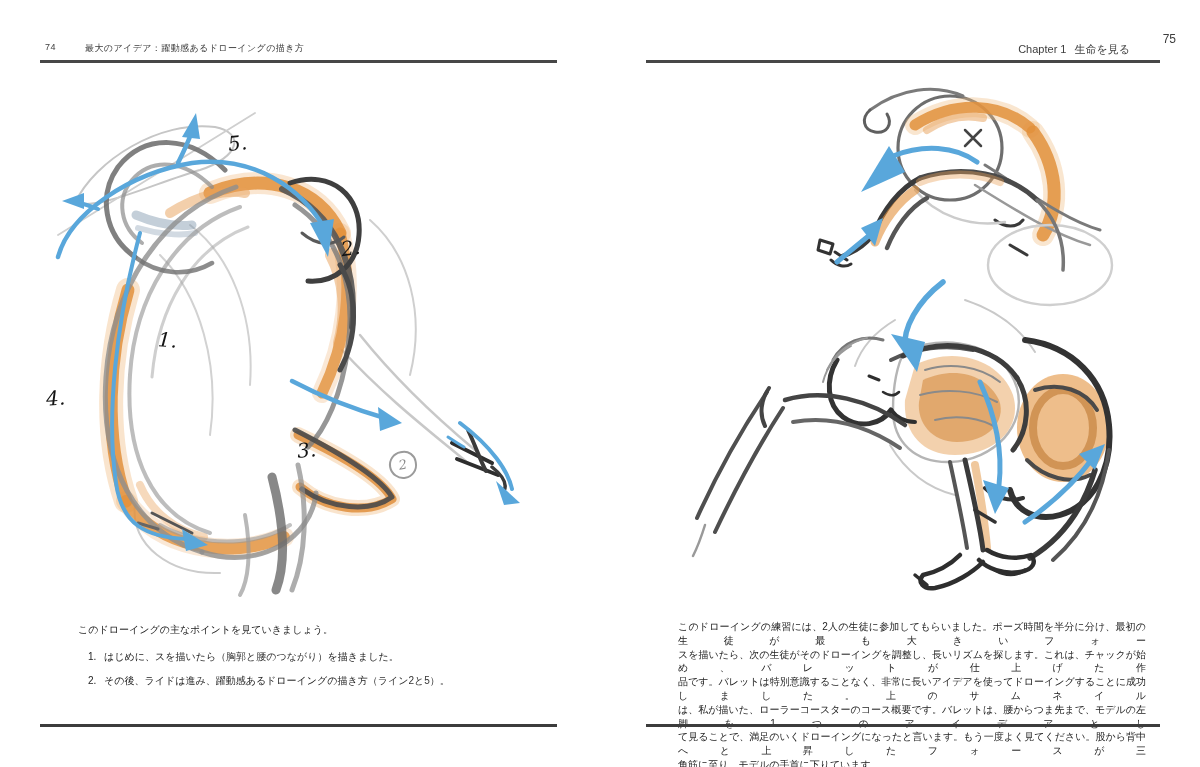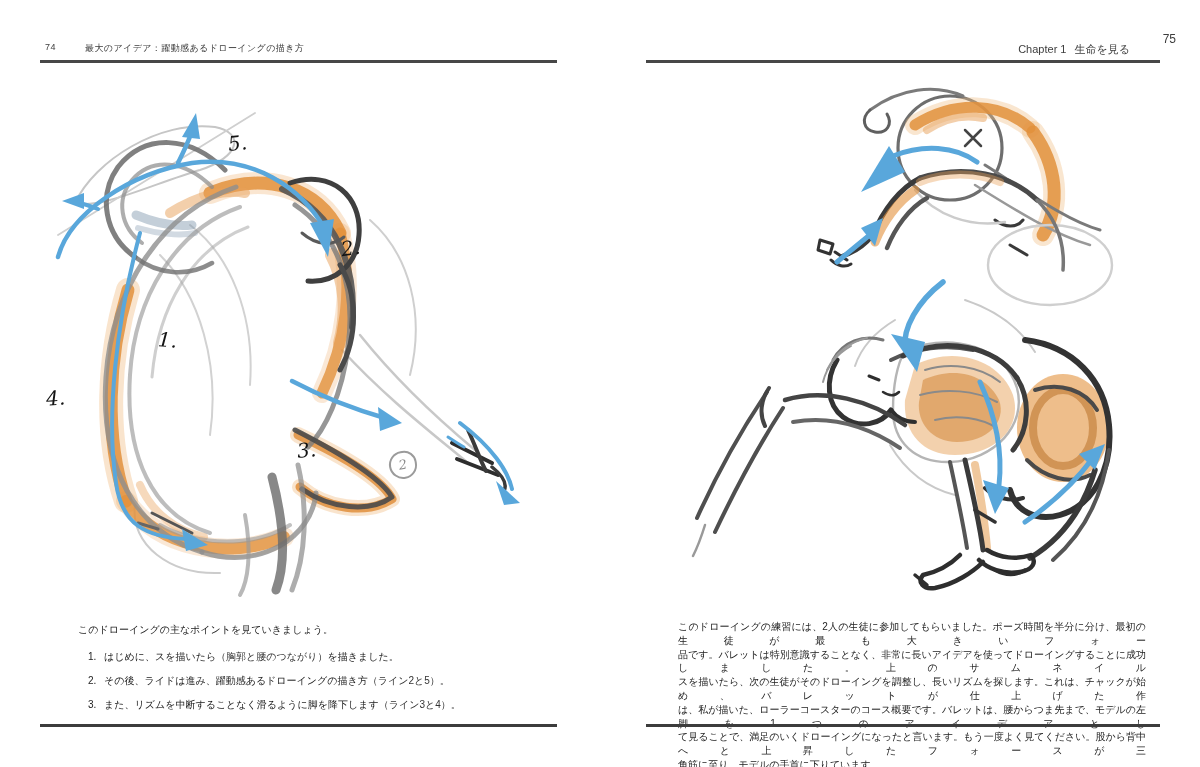--- a/index.html
+++ b/index.html
@@ -245,29 +245,26 @@
   </svg>
 
   <div class="cap-left">
     <div class="intro">このドローイングの主なポイントを見ていきましょう。</div>
     <div class="pt">
       <span class="num">1.</span><span>はじめに、スを描いたら</span><span class="note">（胸郭と腰のつながり）</span><span>を描きました。</span>
     </div>
     <div class="pt">
       <span class="num">2.</span><span>その後、ライドは進み、躍動感あるドローイングの描き方</span><span class="note">（ライン2と5）</span><span>。</span>
     </div>
-    <div class="pt">
-      <span class="num">3.</span><span>また、リズムを中断することなく滑るように脚を降下します</span><span class="note">（ライン3と4）</span><span>。</span>
-    </div>
   </div>
 
   <div class="cap-right">
     <div class="jline">このドローイングの練習には、2人の生徒に参加してもらいました。ポーズ時間を半分に分け、最初の生徒が最も大きいフォー</div>
+    <div class="jline">スを描いたら、次の生徒がそのドローイングを調整し、長いリズムを探します。これは、チャックが始め、バレットが仕上げた作</div>
     <div class="jline">品です。バレットは特別意識することなく、非常に長いアイデアを使ってドローイングすることに成功しました。上のサムネイル</div>
-    <div class="jline">スを描いたら、次の生徒がそのドローイングを調整し、長いリズムを探します。これは、チャックが始め、バレットが仕上げた作</div>
     <div class="jline">は、私が描いた、ローラーコースターのコース概要です。バレットは、腰からつま先まで、モデルの左脚を1つのアイデアとし</div>
     <div class="jline">て見ることで、満足のいくドローイングになったと言います。もう一度よく見てください。股から背中へと上昇したフォースが三</div>
     <div class="lastline">角筋に至り、モデルの手首に下りています。</div>
   </div>
 
   <div class="rule rule-bot rule-bot-l"></div>
   <div class="rule rule-bot rule-bot-r"></div>
 
 </div>
 

